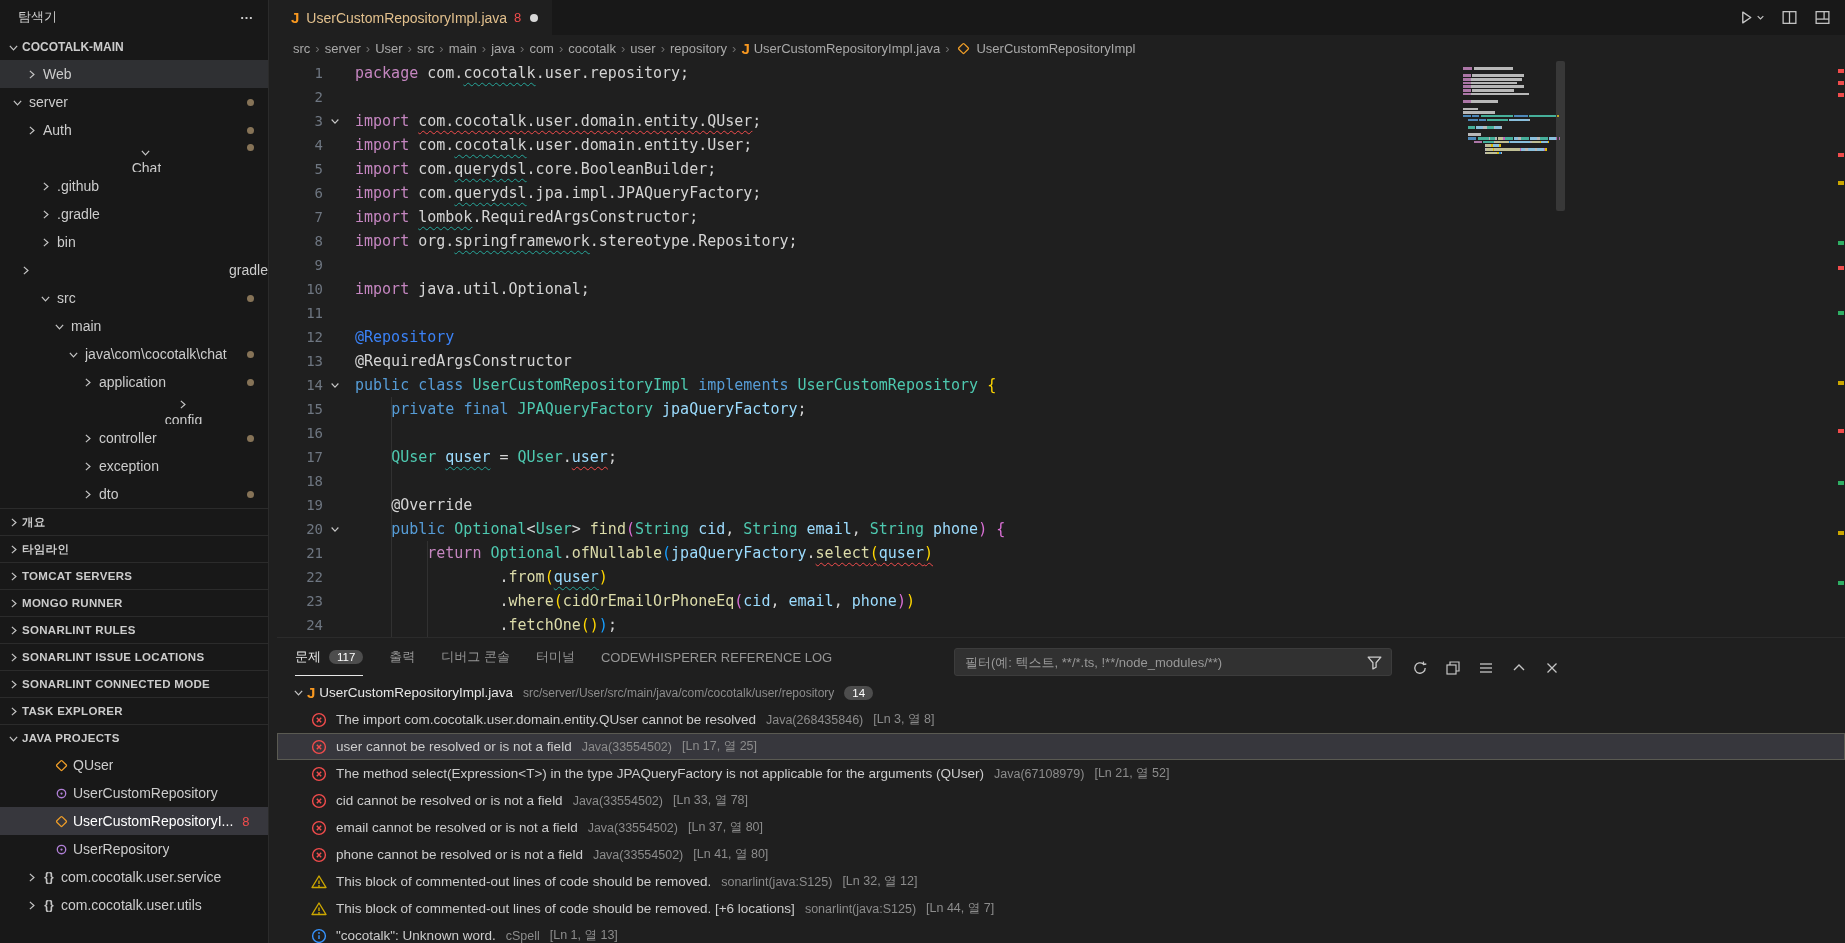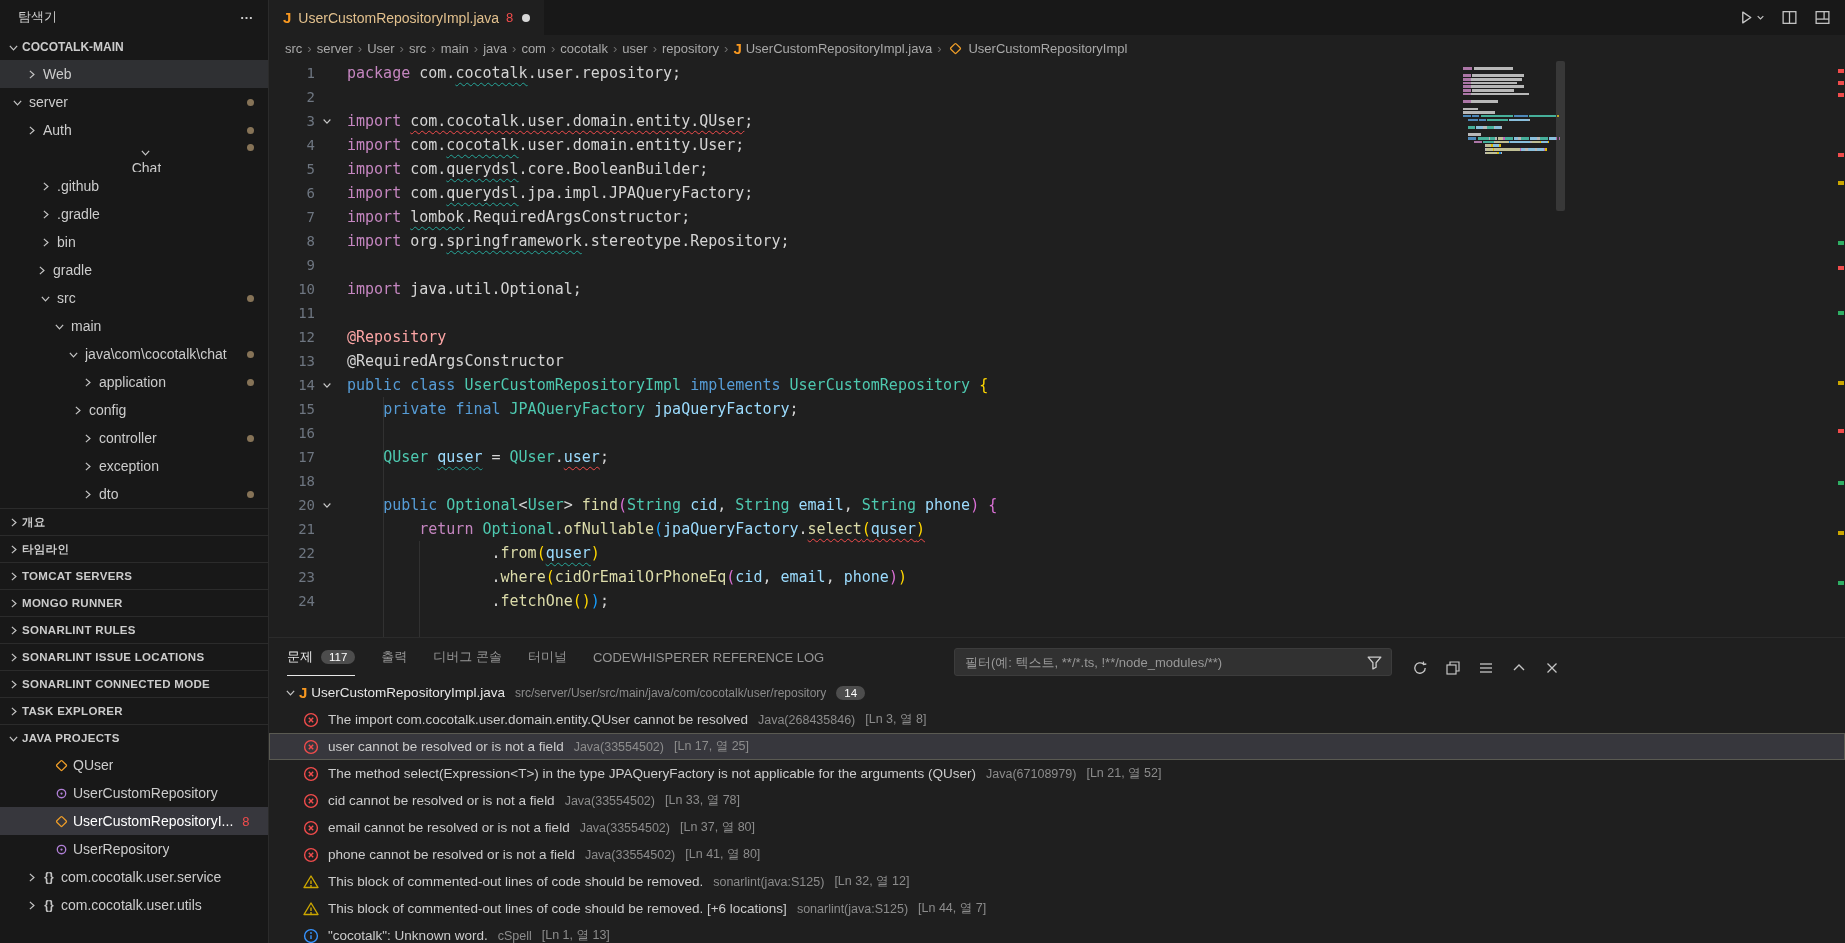--- a/index.html
+++ b/index.html
@@ -1,16 +1,16 @@
 <!DOCTYPE html>
 <html><head>
 <meta charset="utf-8">
 <style>
   html,body{margin:0;padding:0;background:#181818;}
-  #app{width:1845px;height:943px;display:flex;background:#1f1f1f;font-family:"Liberation Sans",sans-serif;color:#ccc;overflow:hidden;position:relative;}
+  #app{width:1845px;height:943px;display:flex;background:#1f1f1f;font-family:"Liberation Sans",sans-serif;color:#ccc;overflow:hidden;position:relative;gap:8px;}
   
   #sidebar{width:268px;min-width:268px;background:#181818;border-right:1px solid #2b2b2b;display:flex;flex-direction:column;overflow:hidden;}
   .sb-head{height:34px;display:flex;align-items:center;justify-content:space-between;padding:0 14px 0 18px;font-size:13px;color:#cccccc;flex:none;}
   .sb-more{font-weight:bold;letter-spacing:1px;cursor:pointer;}
   .sb-root{height:26px;display:flex;align-items:center;font-weight:700;font-size:12px;color:#cccccc;padding-left:4px;flex:none;}
   .trow{height:28px;display:flex;align-items:center;font-size:14px;position:relative;cursor:pointer;color:#cccccc;flex:none;}
   .trow.hl{background:#2f3033;}
   .trow.sel{background:#37373d;color:#ffffff;}
   .chev{width:18px;height:16px;display:inline-flex;align-items:center;justify-content:center;color:#c5c5c5;flex:none;}
   .chev svg{width:13px;height:13px;}
@@ -148,21 +148,21 @@
           <span class="tlabel">.gradle</span>
         </div>
         <div class="trow" style="padding-left: 36px;">
           <span class="chev">
             <svg viewBox="0 0 16 16">
               <path d="M6 3.5 L11 8 L6 12.5" fill="none" stroke="currentColor" stroke-width="1.5"></path>
             </svg>
           </span>
           <span class="tlabel">bin</span>
         </div>
-        <div class="trow" style="padding-left: 32px;">
+        <div class="trow" style="padding-left: 16px; justify-content: space-between;">
           <span class="chev">
             <svg viewBox="0 0 16 16">
               <path d="M6 3.5 L11 8 L6 12.5" fill="none" stroke="currentColor" stroke-width="1.5"></path>
             </svg>
           </span>
           <span class="tlabel">gradle</span>
         </div>
         <div class="trow" style="padding-left: 36px;">
           <span class="chev down">
             <svg viewBox="0 0 16 16">
@@ -191,21 +191,21 @@
         </div>
         <div class="trow" style="padding-left: 78px;">
           <span class="chev">
             <svg viewBox="0 0 16 16">
               <path d="M6 3.5 L11 8 L6 12.5" fill="none" stroke="currentColor" stroke-width="1.5"></path>
             </svg>
           </span>
           <span class="tlabel">application</span>
           <span class="gitdot" style="background: rgb(226, 192, 141);"></span>
         </div>
-        <div class="trow" style="padding-left: 68px;">
+        <div class="trow" style="padding-left: 96px; flex-direction: column;">
           <span class="chev">
             <svg viewBox="0 0 16 16">
               <path d="M6 3.5 L11 8 L6 12.5" fill="none" stroke="currentColor" stroke-width="1.5"></path>
             </svg>
           </span>
           <span class="tlabel">config</span>
         </div>
         <div class="trow" style="padding-left: 78px;">
           <span class="chev">
             <svg viewBox="0 0 16 16">
@@ -489,21 +489,21 @@
             <span class="ctext"><span style="color: rgb(197, 134, 192);">import</span><span style="color: rgb(212, 212, 212);"> java.util.Optional;</span></span>
           </div>
           <div class="cl">
             <span class="lnum">11</span>
             <span class="fold"></span>
             <span class="ctext"></span>
           </div>
           <div class="cl">
             <span class="lnum">12</span>
             <span class="fold"></span>
-            <span class="ctext"><span style="color: #fca5a5;">@Repository</span></span>
+            <span class="ctext"><span style="color: #3b82f6;">@Repository</span></span>
           </div>
           <div class="cl">
             <span class="lnum">13</span>
             <span class="fold"></span>
             <span class="ctext"><span style="color: rgb(212, 212, 212);">@RequiredArgsConstructor</span></span>
           </div>
           <div class="cl">
             <span class="lnum">14</span>
             <span class="fold">
               <span class="chev down">
@@ -526,20 +526,25 @@
           </div>
           <div class="cl">
             <span class="lnum">17</span>
             <span class="fold"></span>
             <span class="ctext"><span style="color: rgb(212, 212, 212);">    </span><span style="color: rgb(78, 201, 176);">QUser</span><span style="color: rgb(212, 212, 212);"> </span><span class="sq" style="color: rgb(156, 220, 254); text-decoration-color: rgb(38, 166, 154);">quser</span><span style="color: rgb(212, 212, 212);"> = </span><span style="color: rgb(78, 201, 176);">QUser</span><span style="color: rgb(212, 212, 212);">.</span><span class="sq" style="color: rgb(156, 220, 254); text-decoration-color: rgb(241, 76, 76);">user</span><span style="color: rgb(212, 212, 212);">;</span></span>
           </div>
           <div class="cl">
             <span class="lnum">18</span>
             <span class="fold"></span>
             <span class="ctext"></span>
+          </div>
+          <div class="cl">
+            <span class="lnum">19</span>
+            <span class="fold"></span>
+            <span class="ctext"><span style="color: rgb(212, 212, 212);">    </span><span style="color: rgb(212, 212, 212);">@Override</span></span>
           </div>
           <div class="cl">
             <span class="lnum">20</span>
             <span class="fold">
               <span class="chev down">
                 <svg viewBox="0 0 16 16">
                   <path d="M6 3.5 L11 8 L6 12.5" fill="none" stroke="currentColor" stroke-width="1.5"></path>
                 </svg>
               </span>
             </span>

